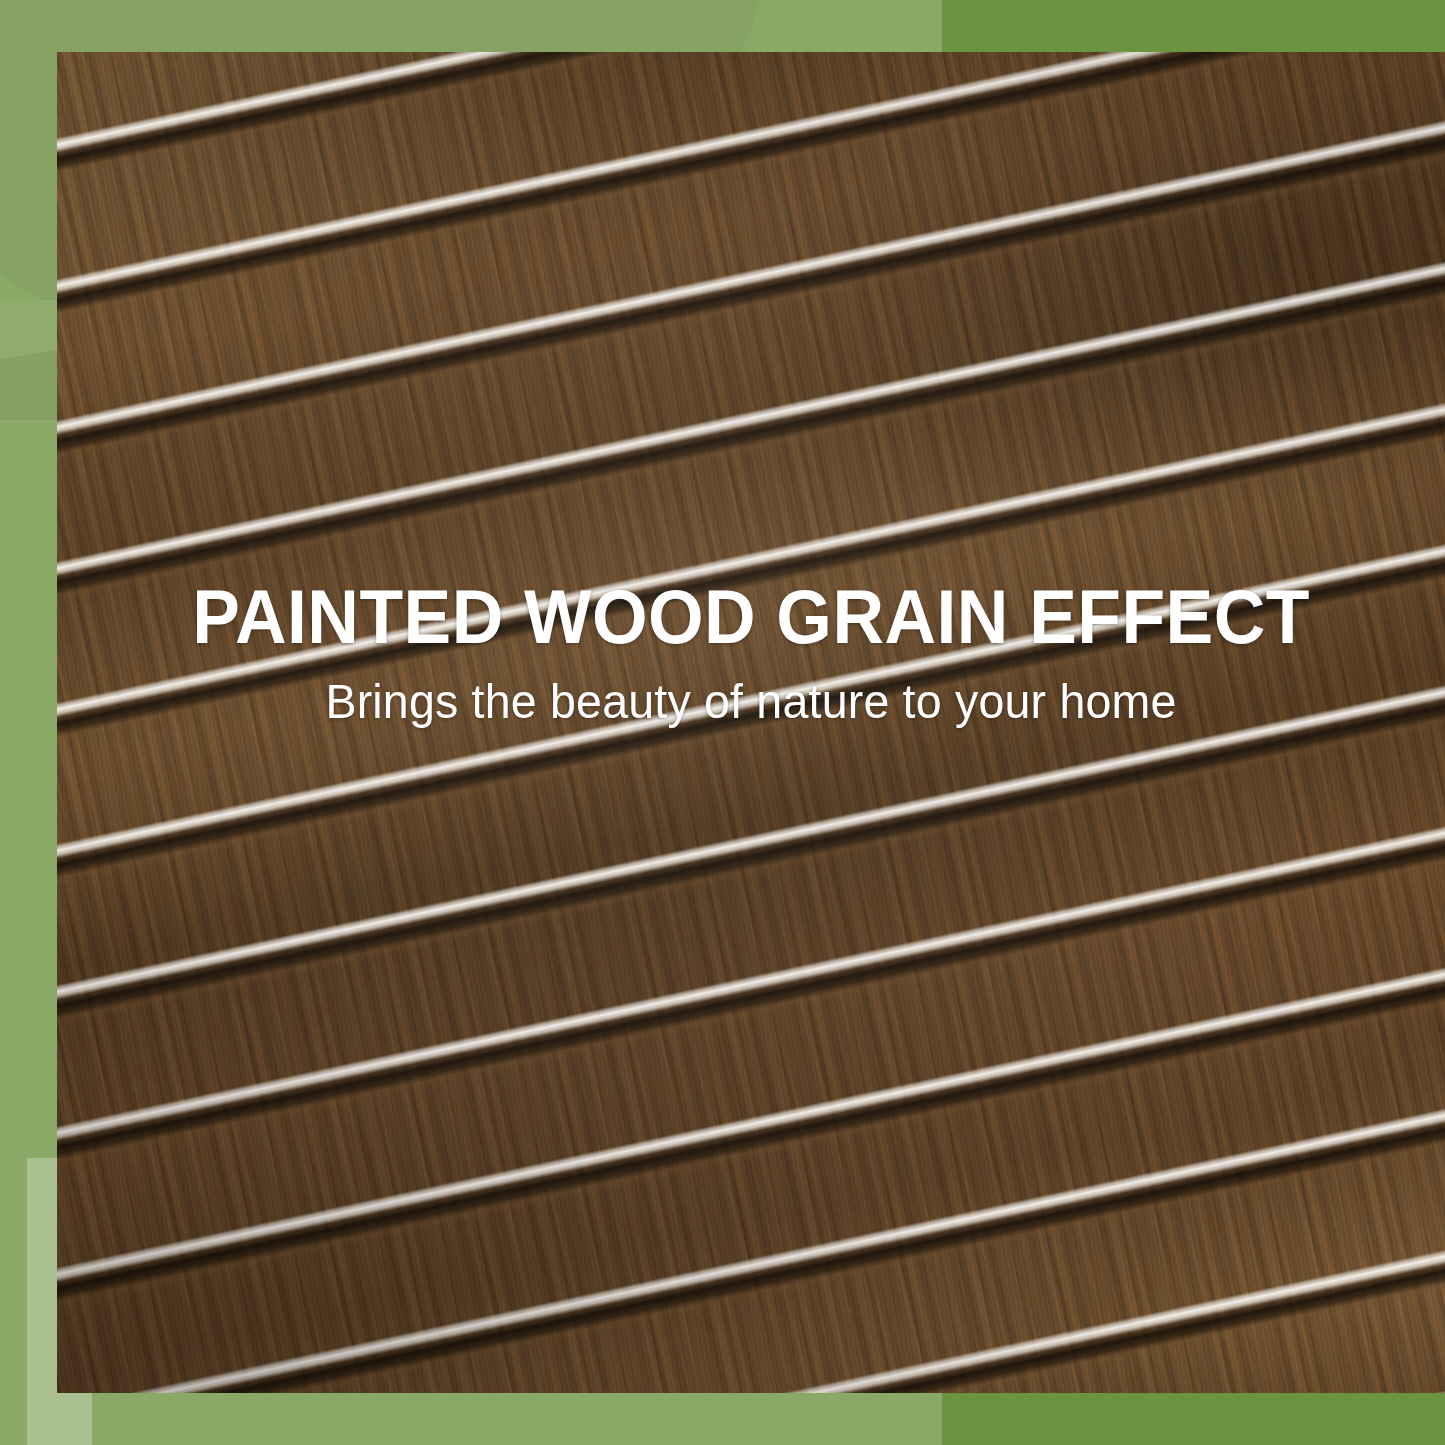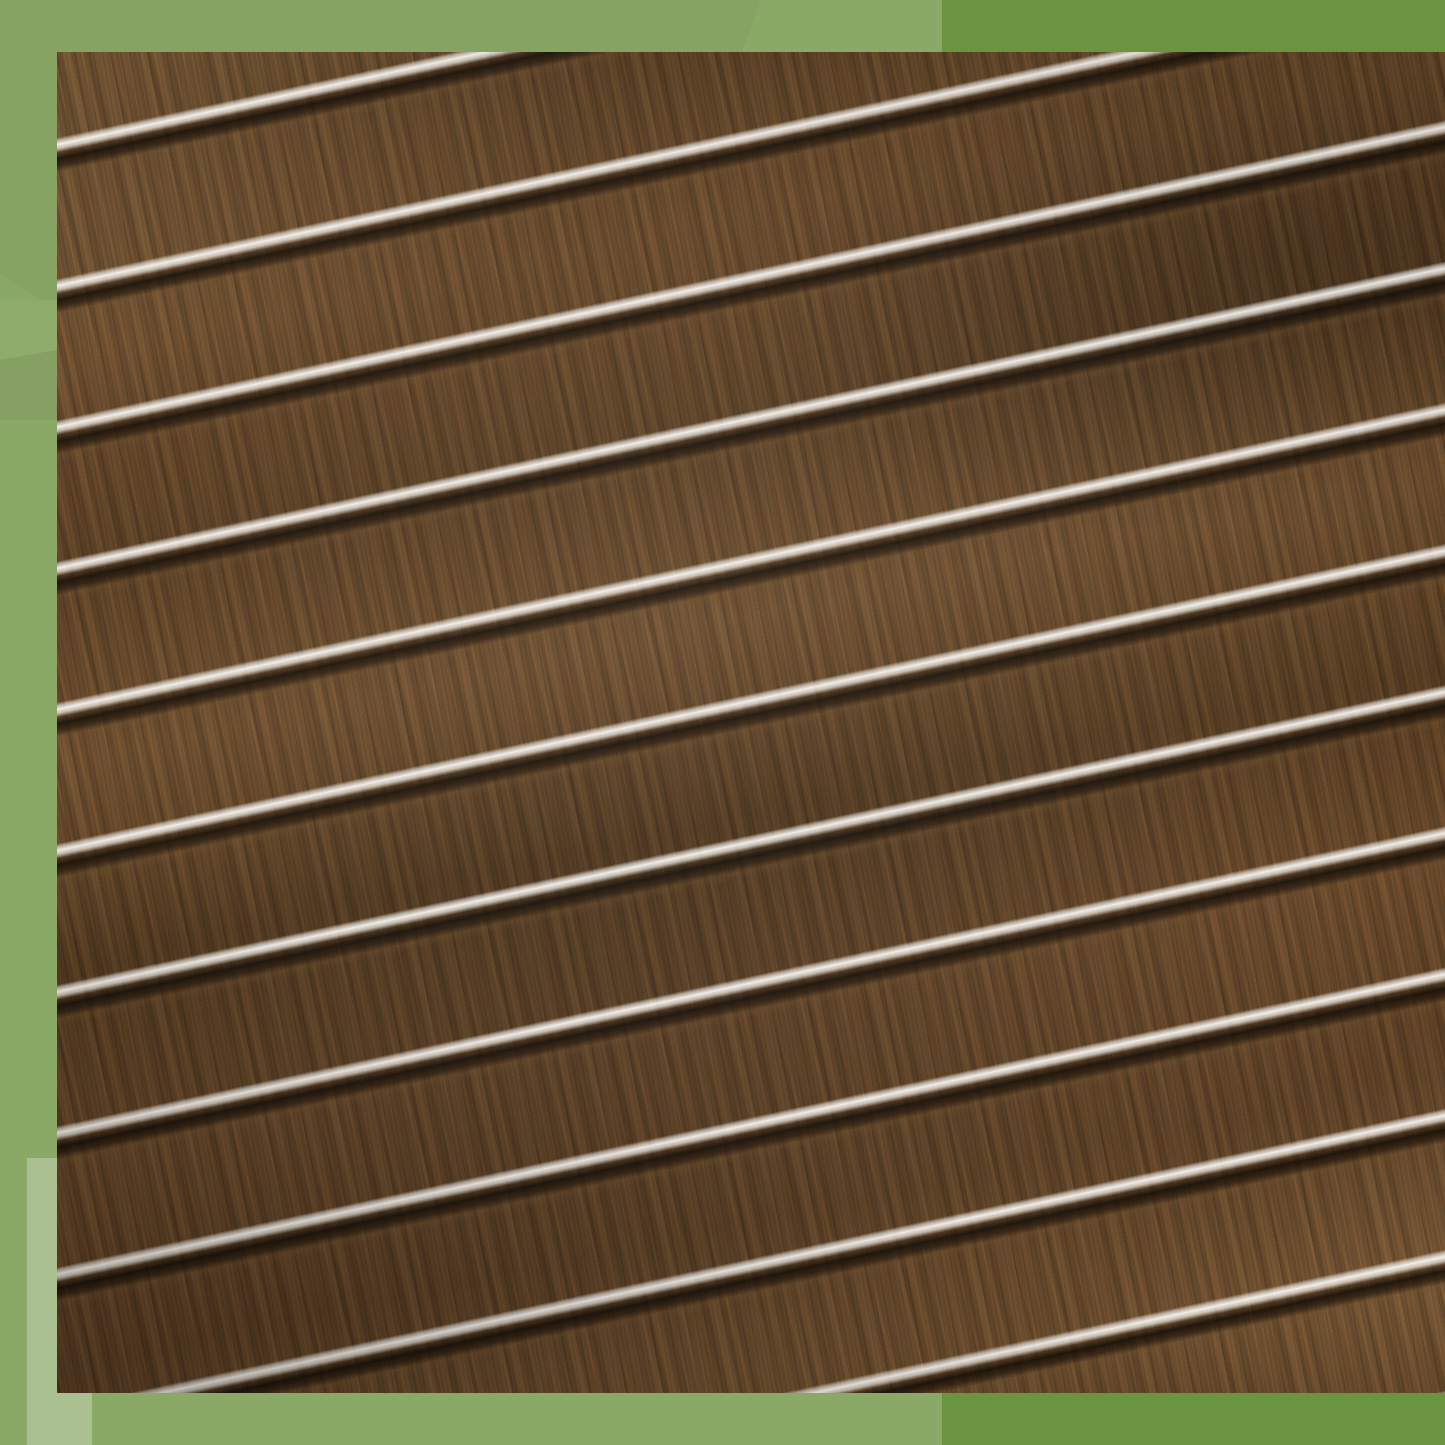--- a/index.html
+++ b/index.html
@@ -201,14 +201,18 @@
   <div class="photo">
     <div class="photo-inner">
       <div class="blotch"></div>
       <div class="grain"></div>
       <div class="grain2"></div>
       <div class="slats"></div>
     </div>
     <div class="photo-vignette"></div>
   </div>
 
+  <div class="text-block">
+    <div class="headline">PAINTED WOOD GRAIN EFFECT</div>
+    <div class="subhead">Brings the beauty of nature to your home</div>
+  </div>
 
 </div>
 
 </body></html>

